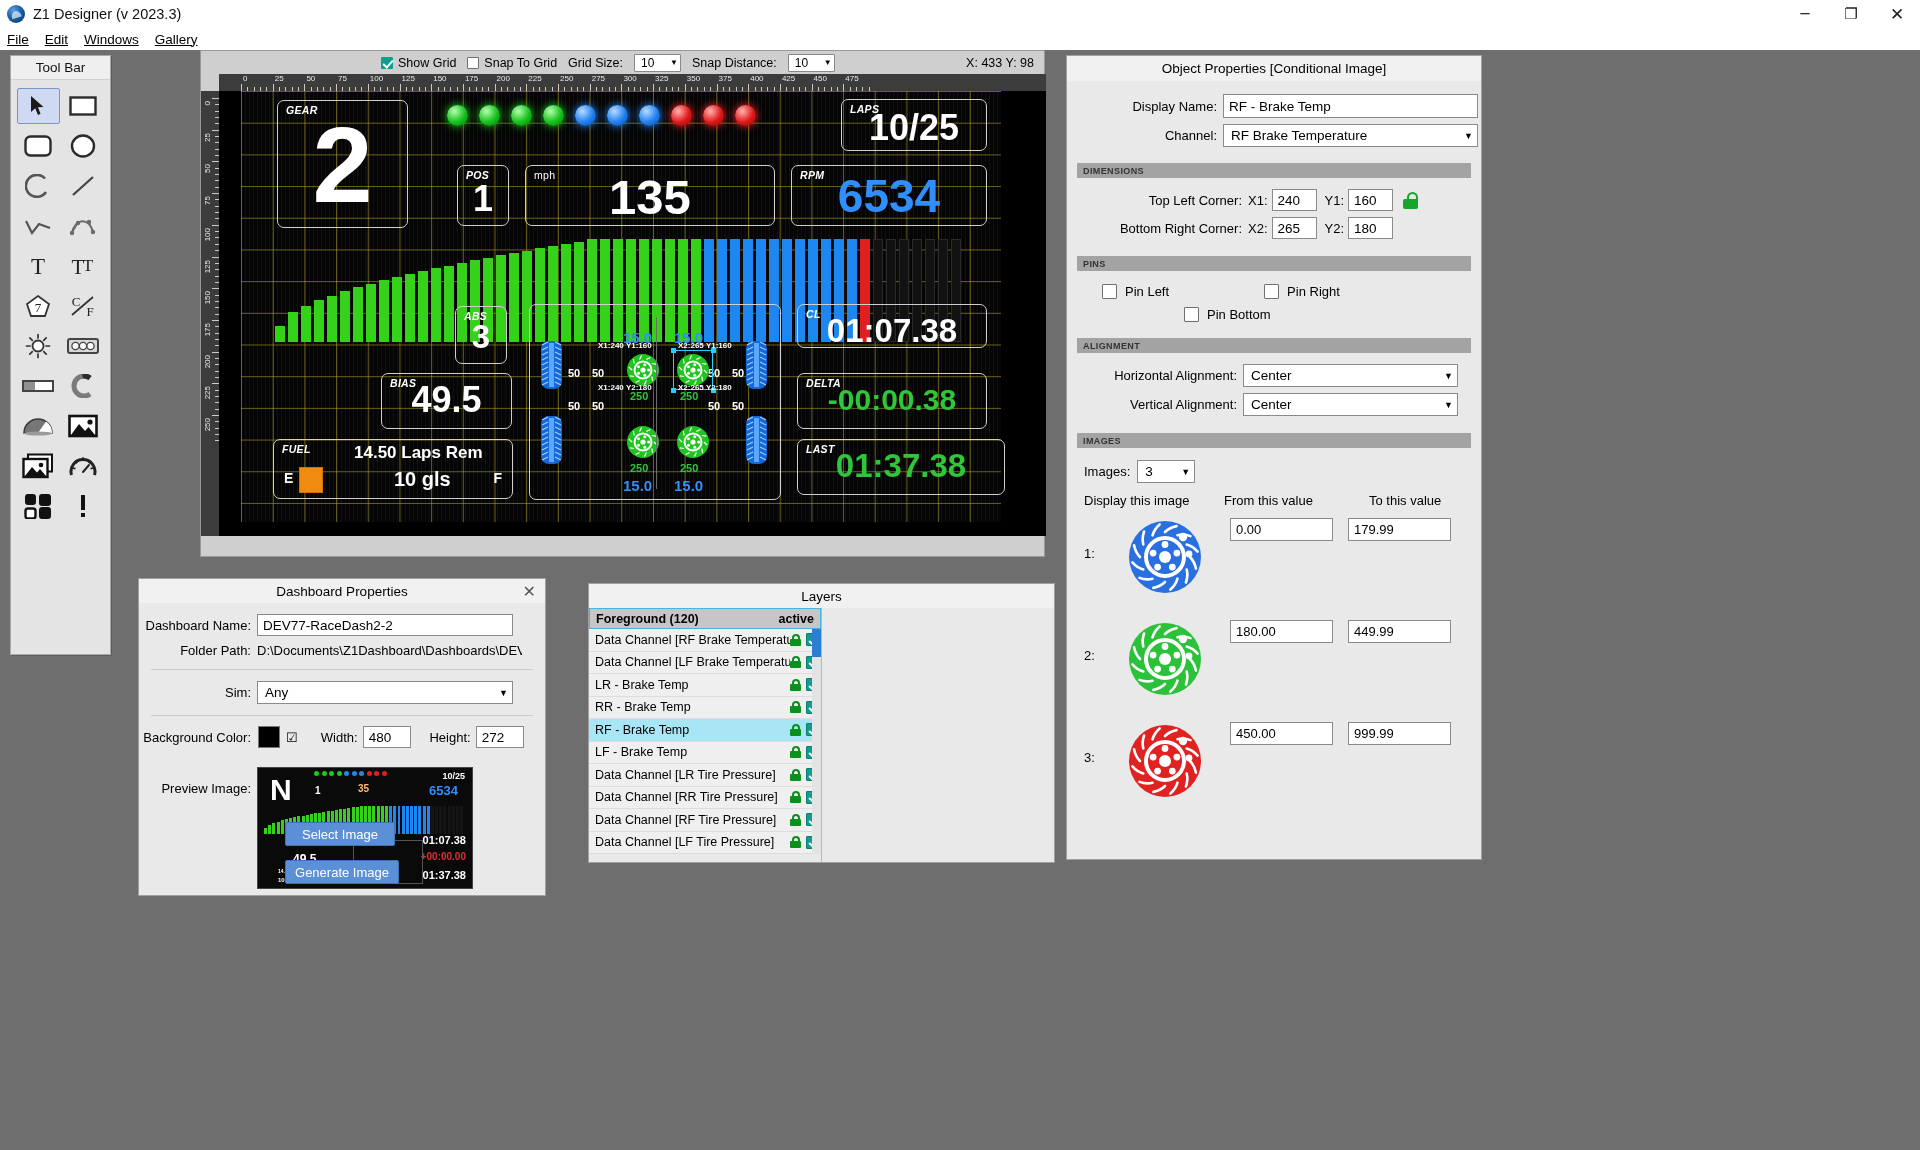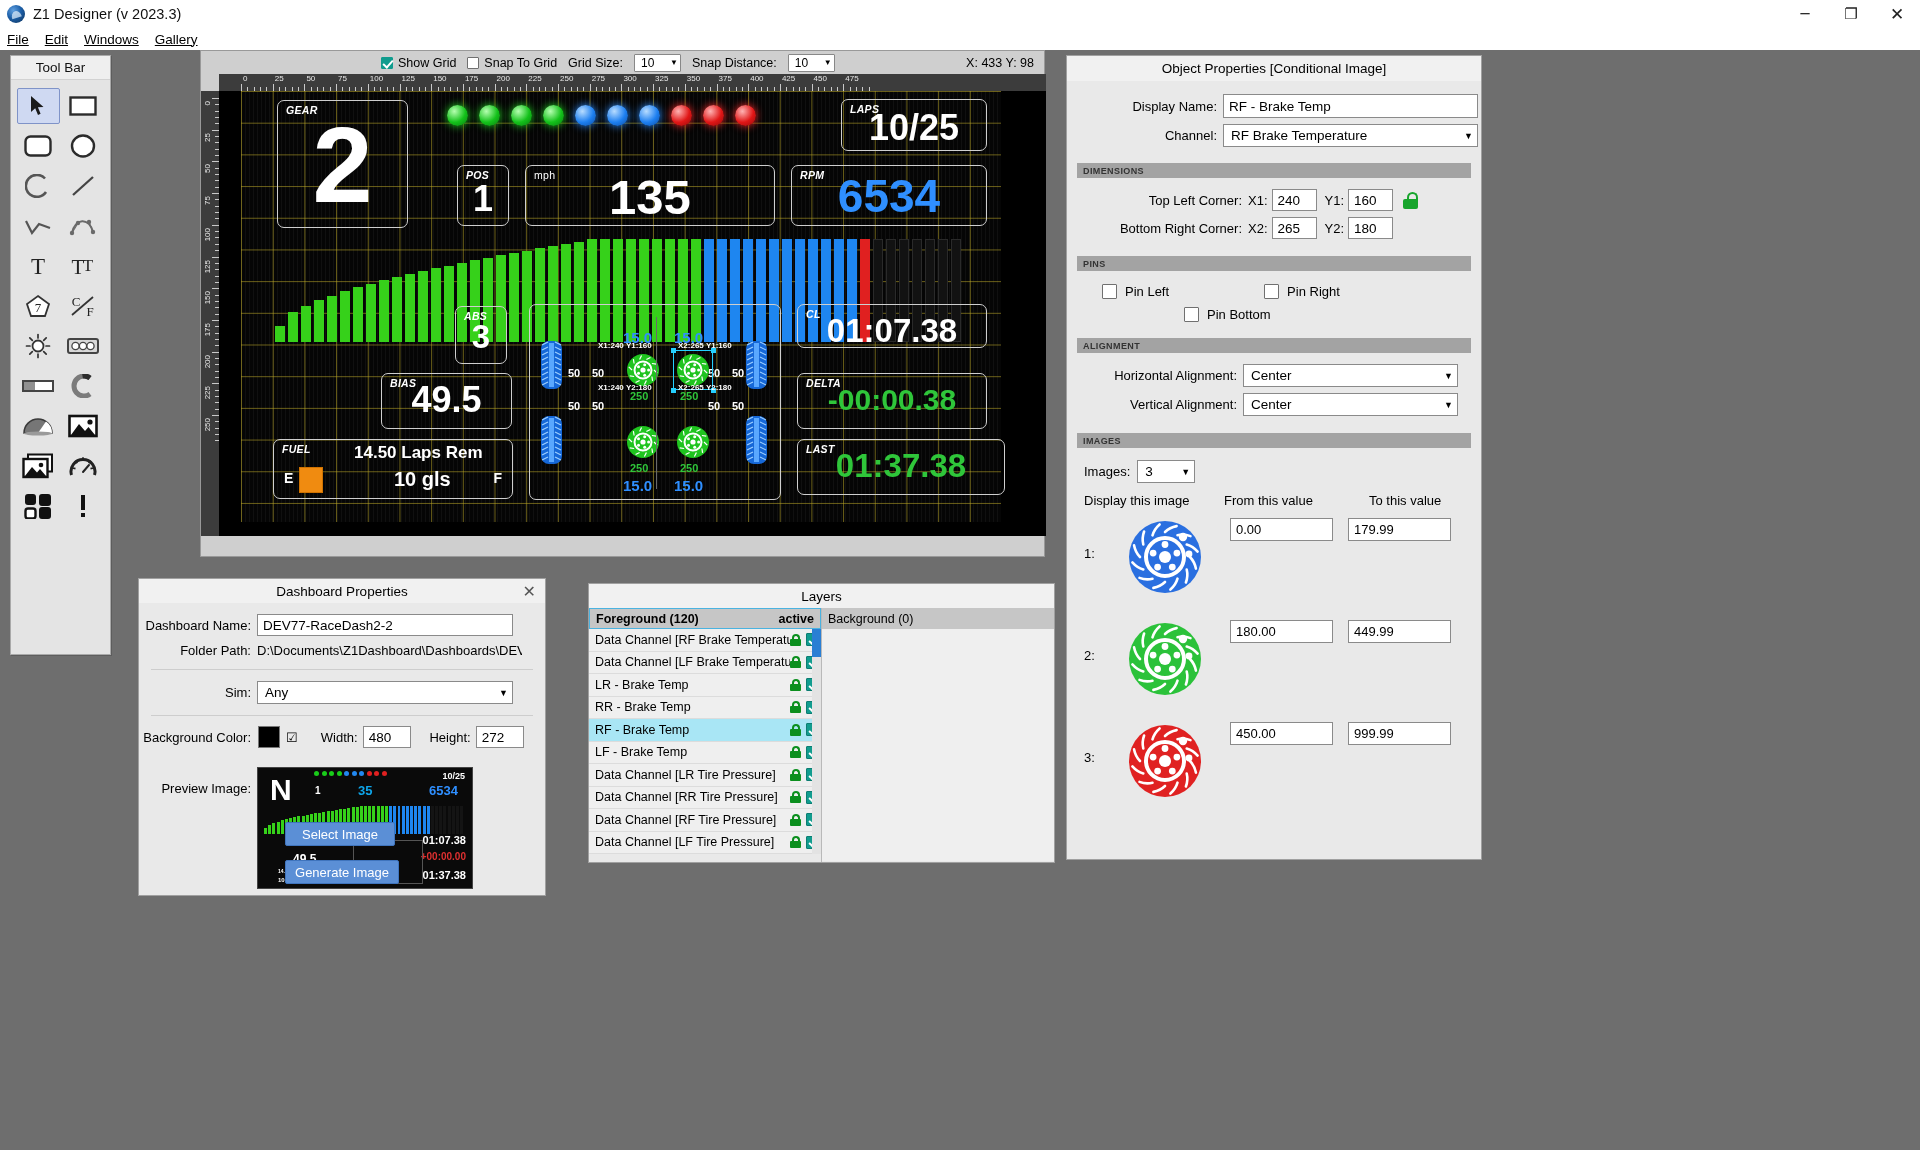--- a/index.html
+++ b/index.html
@@ -1043,21 +1043,21 @@
           <div style="width: 5px; height: 5px; border-radius: 50%; background: rgb(34, 136, 240);"></div>
           <div style="width: 5px; height: 5px; border-radius: 50%; background: rgb(34, 136, 240);"></div>
           <div style="width: 5px; height: 5px; border-radius: 50%; background: rgb(34, 136, 240);"></div>
           <div style="width: 5px; height: 5px; border-radius: 50%; background: rgb(224, 32, 32);"></div>
           <div style="width: 5px; height: 5px; border-radius: 50%; background: rgb(224, 32, 32);"></div>
           <div style="width: 5px; height: 5px; border-radius: 50%; background: rgb(224, 32, 32);"></div>
         </div>
       <div style="position:absolute;left:12px;top:5px;color:#fff;font-size:30px;font-weight:bold;">N</div>
       <div style="position:absolute;right:7px;top:3px;color:#fff;font-size:9px;font-weight:bold;">10/25</div>
       <div style="position:absolute;left:57px;top:17px;color:#fff;font-size:10px;font-weight:bold;">1</div>
-      <div style="position:absolute;left:100px;top:15px;color:#0ea5e9;font-size:13px;font-weight:bold;">35</div>
+      <div style="position:absolute;left:100px;top:15px;color:#fdba74;font-size:10px;font-weight:bold;">35</div>
       <div style="position:absolute;right:14px;top:15px;color:#2f8fff;font-size:13px;font-weight:bold;">6534</div>
       <div id="prevBar" style="position:absolute;left:6px;top:36px;width:200px;height:30px;display:flex;align-items:flex-end;">
           <div style="width: 3px; margin-right: 1.2px; height: 6px; background: rgb(54, 209, 26);"></div>
           <div style="width: 3px; margin-right: 1.2px; height: 9.30965px; background: rgb(54, 209, 26);"></div>
           <div style="width: 3px; margin-right: 1.2px; height: 11.0165px; background: rgb(54, 209, 26);"></div>
           <div style="width: 3px; margin-right: 1.2px; height: 12.3982px; background: rgb(54, 209, 26);"></div>
           <div style="width: 3px; margin-right: 1.2px; height: 13.6036px; background: rgb(54, 209, 26);"></div>
           <div style="width: 3px; margin-right: 1.2px; height: 14.6929px; background: rgb(54, 209, 26);"></div>
           <div style="width: 3px; margin-right: 1.2px; height: 15.6978px; background: rgb(54, 209, 26);"></div>
           <div style="width: 3px; margin-right: 1.2px; height: 16.6375px; background: rgb(54, 209, 26);"></div>
@@ -1207,26 +1207,20 @@
             <span class="lock">
               <span class="sh"></span>
               <span class="body"></span>
             </span>
             <span class="tick"></span>
           </div>
           <div class="lscroll">
             <div class="thumb"></div>
           </div>
         </div>
-    </div>
-    <div class="colbg">
-      <div class="lhdr" style="font-weight:normal;">
-        <span>Background (0)</span>
-      </div>
-      <div style="height:232px;background:#efefef;"></div>
     </div>
   </div>
 </div>
 
 <div id="objprops">
   <div class="op-title">Object Properties [Conditional Image]</div>
 
   <div class="frow" style="margin-top:13px;">
     <div class="flabel" style="width:150px;">Display Name:</div>
     <div class="tin" style="width:255px;margin-left:6px;height:24px;">RF - Brake Temp</div>

